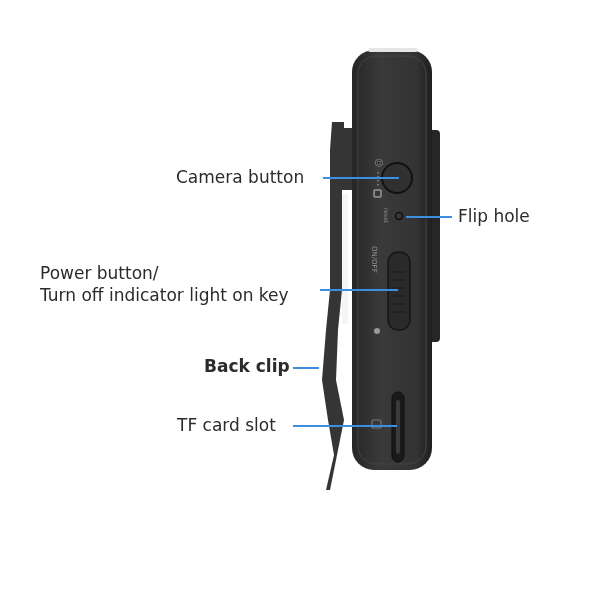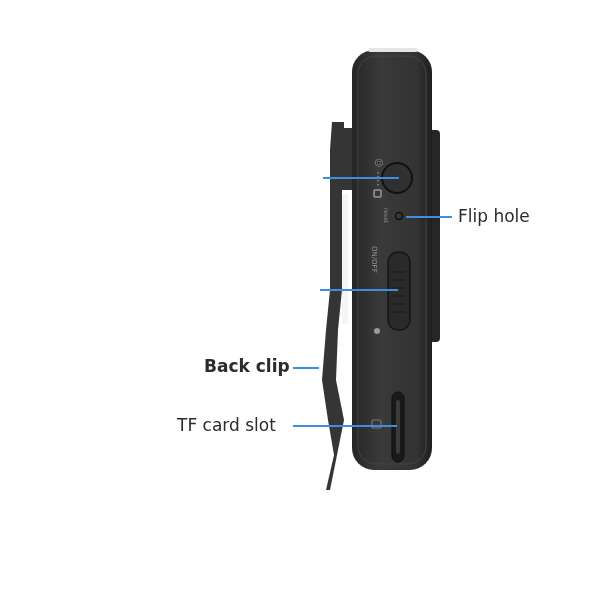--- a/index.html
+++ b/index.html
@@ -54,29 +54,32 @@
   </g>
   <text x="372" y="246" font-size="7" fill="#999" transform="rotate(90 372 246)" font-family="DejaVu Sans, sans-serif">ON/OFF</text>
   <circle cx="377" cy="331" r="3" fill="#999"></circle>
 
   <rect x="392" y="392" width="12" height="70" rx="6" fill="#1a1a1a" stroke="#0d0d0d"></rect>
   <rect x="396" y="400" width="4" height="54" rx="2" fill="#3a3a3a"></rect>
   <rect x="372" y="420" width="9" height="8" rx="1" fill="none" stroke="#777" stroke-width="1.2"></rect>
 </svg>
 
 <div class="label" style="left:176px; top:166px;">
+  <div>Camera button</div>
 </div>
 <div class="leader" style="left:323px; top:177px; width:76px;"></div>
 
 <div class="label" style="left:458px; top:205px;">
   <div>Flip hole</div>
 </div>
 <div class="leader" style="left:406px; top:216px; width:46px;"></div>
 
 <div class="label" style="left:40px; top:262px;">
+  <div>Power button/</div>
+  <div>Turn off indicator light on key</div>
 </div>
 <div class="leader" style="left:320px; top:289px; width:78px;"></div>
 
 <div class="label" style="left:204px; top:355px;font-weight:bold;">
   <div>Back clip</div>
 </div>
 <div class="leader" style="left:293px; top:367px; width:26px;"></div>
 
 <div class="label" style="left:177px; top:414px;">
   <div>TF card slot</div>

